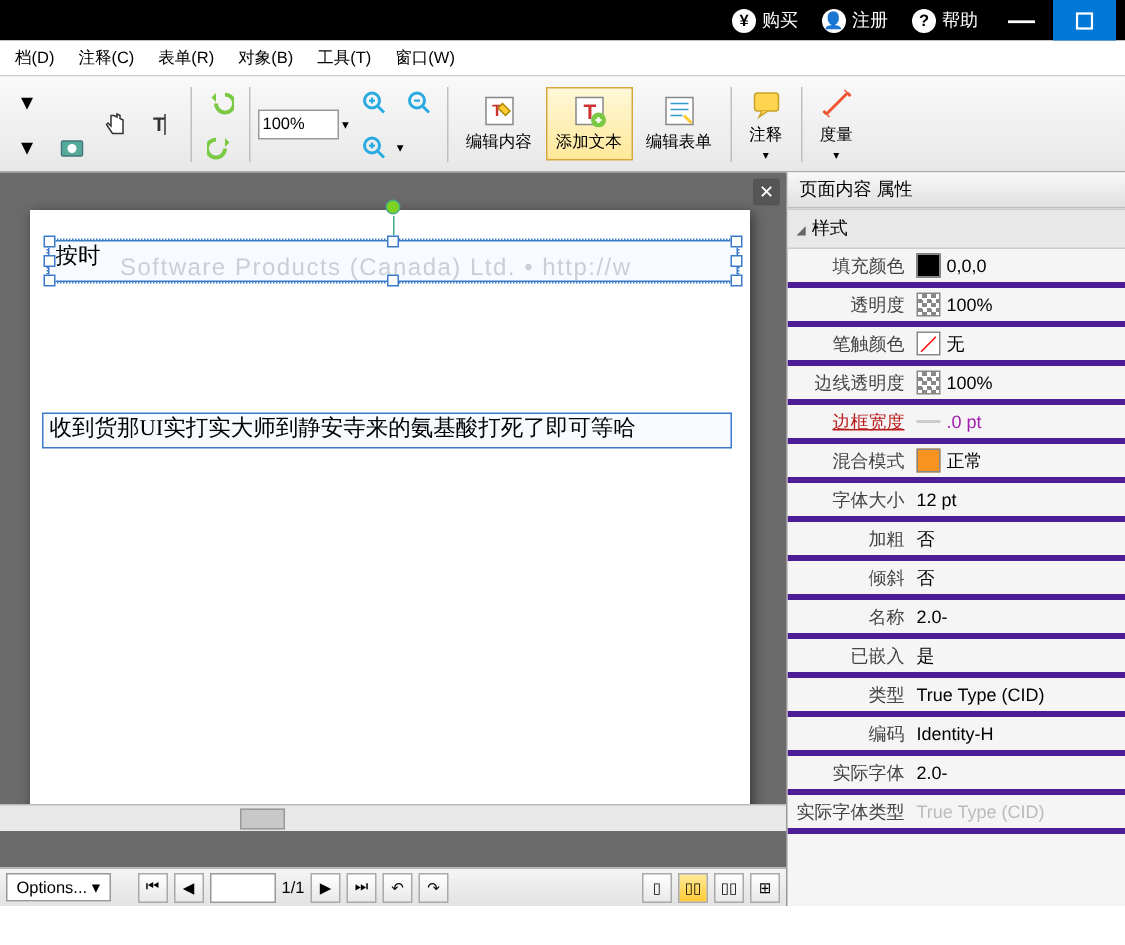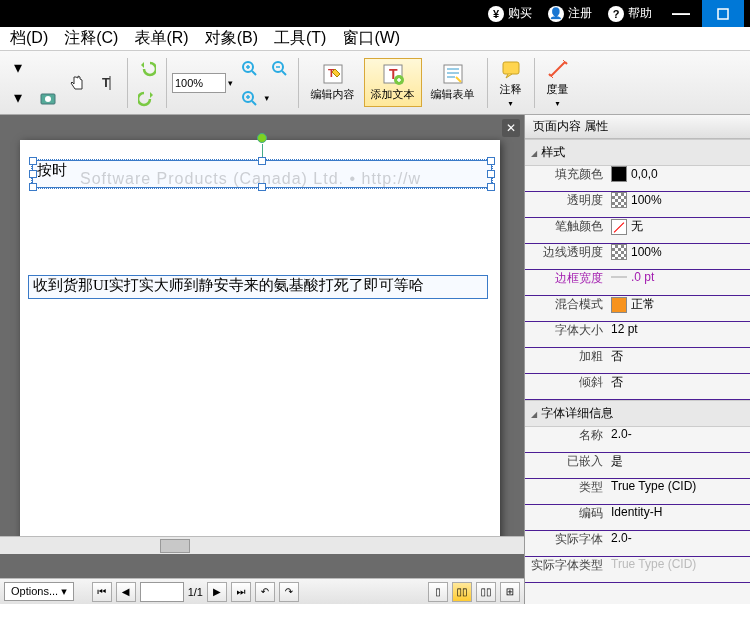--- a/index.html
+++ b/index.html
@@ -5,21 +5,21 @@
 * { margin: 0; padding: 0; box-sizing: border-box; font-family: "Microsoft YaHei", sans-serif; }
 body { width: 750px; height: 630px; background: #fff; overflow: hidden; position: relative; }
 
 .titlebar { height: 27px; background: #000; display: flex; justify-content: flex-end; align-items: center; padding-right: 6px; gap: 0; }
 .titlebar .item { display: flex; align-items: center; gap: 4px; color: #fff; font-size: 12px; padding: 0 8px; height: 100%; cursor: pointer; }
 .titlebar .icon-circ { width: 16px; height: 16px; border-radius: 50%; background: #fff; color: #000; display: flex; align-items: center; justify-content: center; font-size: 11px; font-weight: bold; }
 .titlebar .min { color: #fff; padding: 0 12px; font-size: 18px; font-weight: bold; cursor: pointer; }
 .titlebar .max { background: #0078d7; color: #fff; width: 42px; height: 27px; display: flex; align-items: center; justify-content: center; }
 
 .menubar { height: 24px; background: #fff; border-bottom: 1px solid #ccc; display: flex; align-items: center; padding-left: 2px; }
-.menubar .m { font-size: 16px; padding: 2px 8px; cursor: pointer; }
+.menubar .m { font-size: 11px; padding: 2px 8px; cursor: pointer; }
 
 .toolbar { height: 64px; background: linear-gradient(#f9f9f9,#e8e8e8); border-bottom: 1px solid #aaa; display: flex; align-items: center; padding: 2px 4px; gap: 2px; }
 .toolbar .sep { width: 1px; height: 50px; background: #c0c0c0; margin: 0 3px; }
 .tbtn { width: 28px; height: 28px; display: flex; align-items: center; justify-content: center; border: 1px solid transparent; cursor: pointer; }
 .tcol { display: flex; flex-direction: column; gap: 2px; }
 .trow { display: flex; gap: 2px; align-items: center; }
 .zoom { width: 54px; height: 20px; border: 1px solid #999; font-size: 11px; padding: 0 2px; }
 .bigbtn { display: flex; flex-direction: column; align-items: center; padding: 4px 6px; cursor: pointer; gap: 2px; border: 1px solid transparent; }
 .bigbtn.active { background: linear-gradient(#fff8d8,#ffe89a); border: 1px solid #d8a838; }
 .bigbtn .lbl { font-size: 11px; }
@@ -43,23 +43,23 @@
 .statusbar { height: 26px; background: linear-gradient(#f5f5f5,#e2e2e2); border-top: 1px solid #bbb; display: flex; align-items: center; padding: 0 4px; gap: 4px; margin-top: 24px; }
 .statusbar .opt { font-size: 11px; border: 1px solid #999; background: #fff; padding: 2px 6px; cursor: pointer; }
 .sbtn { width: 20px; height: 20px; border: 1px solid #aaa; background: linear-gradient(#fff,#e8e8e8); display: flex; align-items: center; justify-content: center; font-size: 10px; cursor: pointer; }
 .pagenum { width: 44px; height: 20px; border: 1px solid #999; font-size: 11px; text-align: center; }
 
 .props { flex: 1; background: #f5f5f5; border-left: 1px solid #999; font-size: 12px; overflow: hidden; }
 .props-hdr { height: 24px; background: linear-gradient(#f8f8f8,#e0e0e0); border-bottom: 1px solid #bbb; display: flex; align-items: center; padding: 0 8px; font-size: 12px; }
 .props-body { padding: 0; }
 .section-hdr { background: #e8e8e8; padding: 4px 6px; font-size: 12px; border-bottom: 1px solid #ccc; border-top: 1px solid #ccc; }
 .section-hdr::before { content: '◢'; font-size: 8px; margin-right: 4px; color: #666; }
-.prop-row { display: flex; align-items: flex-start; height: 26px; border-bottom: 1px solid #4c1d95; }
+.prop-row { display: flex; align-items: center; height: 26px; border-bottom: 4px solid #4c1d95; }
 .prop-label { width: 86px; text-align: right; padding-right: 8px; color: #444; font-size: 12px; }
-.prop-label.dim { color: #a21caf; }
+.prop-label.dim { color: #b91c1c; text-decoration: underline; }
 .prop-val { flex: 1; display: flex; align-items: center; gap: 4px; font-size: 12px; }
 .swatch { width: 16px; height: 16px; border: 1px solid #888; }
 .swatch.black { background: #000; }
 .swatch.check { background: repeating-conic-gradient(#888 0 25%, #fff 0 50%) 0 0/6px 6px; }
 .swatch.orange { background: #f7931e; }
 .swatch.none { background: #fff; position: relative; }
 .swatch.none::after { content: ''; position: absolute; left: 0; top: 50%; width: 100%; border-top: 1px solid red; transform: rotate(-45deg); }
 
 .svg-icon { width: 22px; height: 22px; }
 .svg-sm { width: 18px; height: 18px; }
@@ -326,21 +326,20 @@
         <div class="prop-val">
             <span>否</span>
           </div>
       </div>
       <div class="prop-row">
         <div class="prop-label">倾斜</div>
         <div class="prop-val">
             <span>否</span>
           </div>
       </div>
-      <div class="section-hdr">字体详细信息</div>
       <div class="prop-row">
         <div class="prop-label">名称</div>
         <div class="prop-val">
             <span>2.0-</span>
           </div>
       </div>
       <div class="prop-row">
         <div class="prop-label">已嵌入</div>
         <div class="prop-val">
             <span>是</span>

